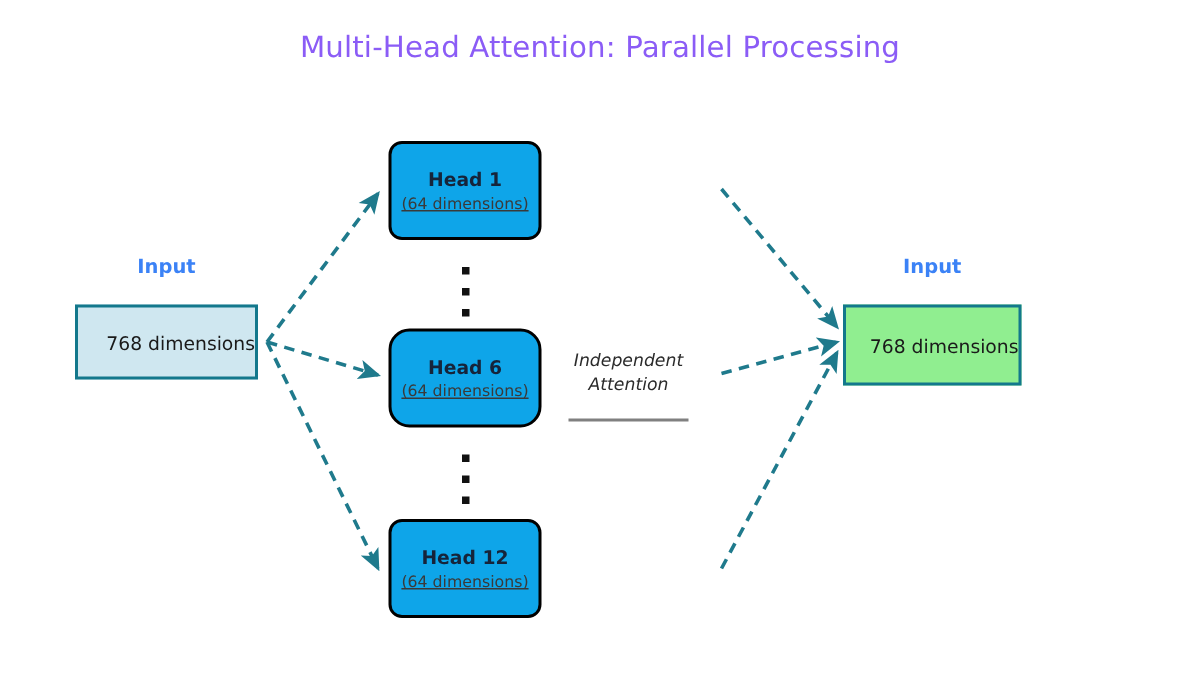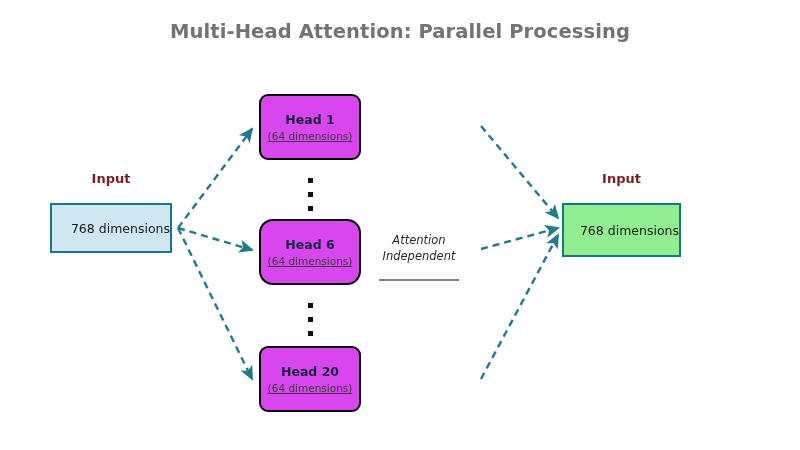--- a/index.html
+++ b/index.html
@@ -28,30 +28,30 @@
     height: 450px;
     pointer-events: none;
   }
   .title {
     position: absolute;
     left: 0;
     top: 20px;
     width: 800px;
     text-align: center;
     font-size: 19.5px;
-    font-weight: bold;
+    font-weight: normal;
     letter-spacing: 0.1px;
-    color: #737373;
+    color: #8b5cf6;
   }
   .io-label {
     position: absolute;
     text-align: center;
     font-size: 13px;
     font-weight: bold;
-    color: #7f1d1d;
+    color: #3b82f6;
   }
   .io-box {
     position: absolute;
     box-sizing: border-box;
     display: flex;
     align-items: center;
     justify-content: flex-end;
     font-size: 12.5px;
     color: #1a1a1a;
   }
@@ -80,21 +80,21 @@
     left: 562px;
     top: 171px;
     width: 119px;
   }
   .head-box {
     position: absolute;
     box-sizing: border-box;
     left: 259px;
     width: 102px;
     height: 66px;
-    background: #d946ef;
+    background: #0ea5e9;
     border: 2.2px solid #000000;
     border-radius: 9px;
     display: flex;
     flex-direction: column;
     align-items: center;
     justify-content: center;
   }
   #head-box-0 { top: 94px; }
   #head-box-1 { top: 219px; border-radius: 14px; }
   #head-box-2 { top: 346px; }
@@ -194,27 +194,27 @@
     <span class="head-sub">(64 dimensions)</span>
   </div>
 
   <div class="vdots" id="dots-1">
     <span></span>
       <span></span>
       <span></span>
   </div>
 
   <div class="head-box" id="head-box-2">
-    <span class="head-title">Head 20</span>
+    <span class="head-title">Head 12</span>
     <span class="head-sub">(64 dimensions)</span>
   </div>
 
   <div class="mid-note">
+    <div>Independent</div>
     <div>Attention</div>
-    <div>Independent</div>
   </div>
   <div class="mid-rule"></div>
 
   <div class="io-label" id="output-label">Input</div>
   <div class="io-box" id="output-box">
     <span>768 dimensions</span>
   </div>
 
 </div>
 

